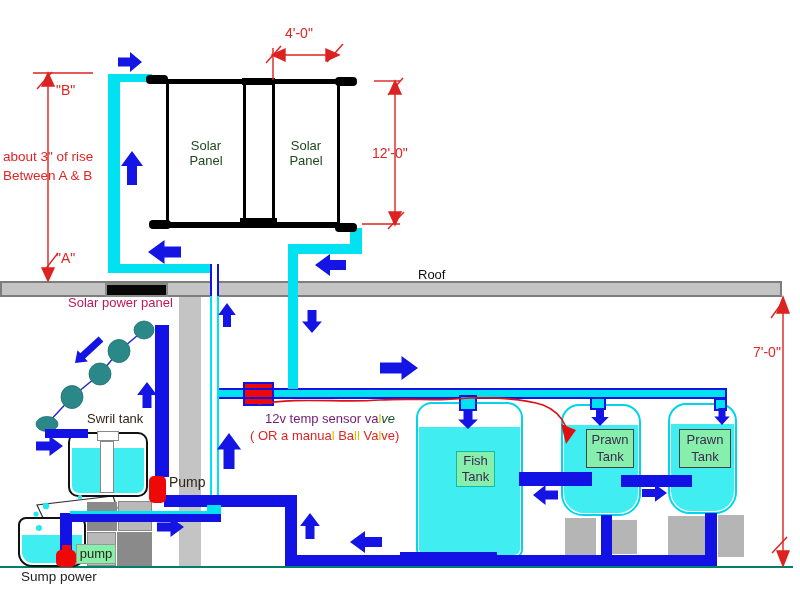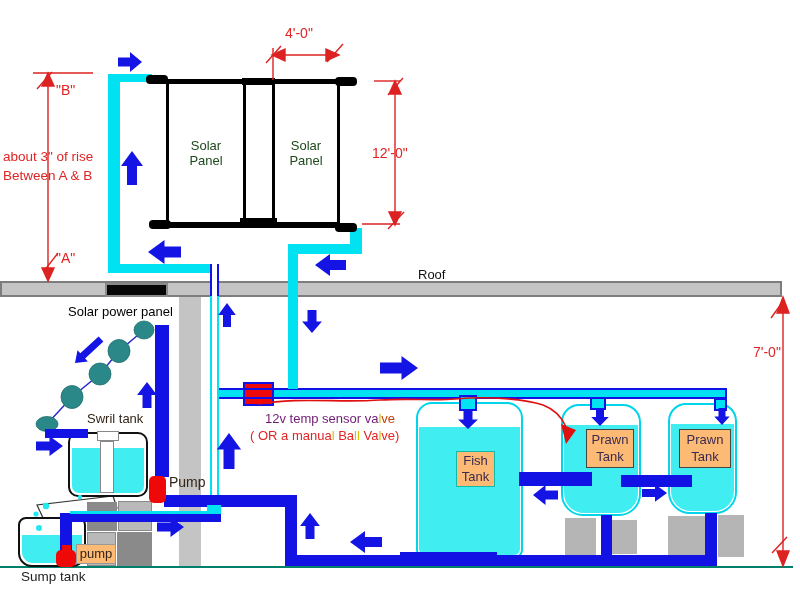--- a/index.html
+++ b/index.html
@@ -3,21 +3,21 @@
 <meta charset="utf-8">
 <style>
   html,body{margin:0;padding:0;background:#fff}
   #stage{position:relative;width:800px;height:600px;background:#ffffff;overflow:hidden;
          font-family:"Liberation Sans",sans-serif}
   .d{position:absolute;box-sizing:border-box}
   .t{position:absolute;white-space:nowrap;line-height:1.12;font-family:"Liberation Sans",sans-serif;z-index:30}
   .red{color:#e02424}
   .pc{background:#00e1f2}
   .pb{background:#1212e4}
-  .lblbox{position:absolute;background:#fdba74;display:flex;flex-direction:column;align-items:center;
+  .lblbox{position:absolute;background:#86efac;display:flex;flex-direction:column;align-items:center;
           justify-content:center;text-align:center;z-index:30;line-height:1.25}
   svg{position:absolute;left:0;top:0;pointer-events:none}
 </style>
 </head>
 <body>
 
 <div id="stage">
 
   <svg width="800" height="600" viewBox="0 0 800 600" style="z-index:4">
     <g>
@@ -143,25 +143,25 @@
   </div>
 
   <div class="t red" style="left:56px;top:83px;font-size:14px">"B"</div>
   <div class="t red" style="left:56px;top:251px;font-size:14px">"A"</div>
   <div class="t red" style="left:3px;top:149px;font-size:13.5px">about 3" of rise</div>
   <div class="t red" style="left:3px;top:168px;font-size:13.5px">Between A &amp; B</div>
   <div class="t red" style="left:285px;top:26px;font-size:14px">4'-0"</div>
   <div class="t red" style="left:372px;top:146px;font-size:14px">12'-0"</div>
   <div class="t red" style="left:753px;top:345px;font-size:14px">7'-0"</div>
   <div class="t" style="left:418px;top:268px;font-size:13px;color:#111">Roof</div>
-  <div class="t" style="left:68px;top:305px;font-size:13px;color:#000000">Solar power panel</div>
+  <div class="t" style="left:68px;top:296px;font-size:13px;color:#be185d">Solar power panel</div>
   <div class="t" style="left:87px;top:412px;font-size:13px;color:#332417">Swril tank</div>
   <div class="t" style="left:169px;top:475px;font-size:14px;color:#332417">Pump</div>
-  <div class="t" style="left:21px;top:569px;font-size:13.5px;color:#222">Sump tank</div>
-  <div class="t" style="left:265px;top:412px;font-size:13px"><span style="color: #701a75;">12v temp sensor va</span><span style="color: rgb(212, 196, 0);">l</span><span style="color: #c2410c;">ve</span></div>
+  <div class="t" style="left:21px;top:569px;font-size:13.5px;color:#222">Sump power</div>
+  <div class="t" style="left:265px;top:412px;font-size:13px"><span style="color: #701a75;">12v temp sensor va</span><span style="color: rgb(212, 196, 0);">l</span><span style="color: #14532d; font-style: italic;">ve</span></div>
   <div class="t" style="left:250px;top:429px;font-size:13px"><span style="color: rgb(224, 36, 36);">( OR a manua</span><span style="color: rgb(212, 196, 0);">l</span><span style="color: rgb(224, 36, 36);"> Ba</span><span style="color: rgb(212, 196, 0);">ll</span><span style="color: rgb(224, 36, 36);"> Va</span><span style="color: rgb(212, 196, 0);">l</span><span style="color: rgb(224, 36, 36);">ve)</span></div>
 
   <svg width="800" height="600" viewBox="0 0 800 600" style="z-index:50">
     <g stroke="#dd2222" stroke-width="1.4" fill="#dd2222">
       <line x1="33" y1="73" x2="93" y2="73"></line>
       <line x1="48" y1="73" x2="48" y2="280"></line>
       <polygon points="48,73 42,86 54,86"></polygon>
       <line x1="37" y1="89" x2="52" y2="72"></line>
       <polygon points="48,281 42,268 54,268"></polygon>
       <line x1="44" y1="271" x2="58" y2="253"></line>

